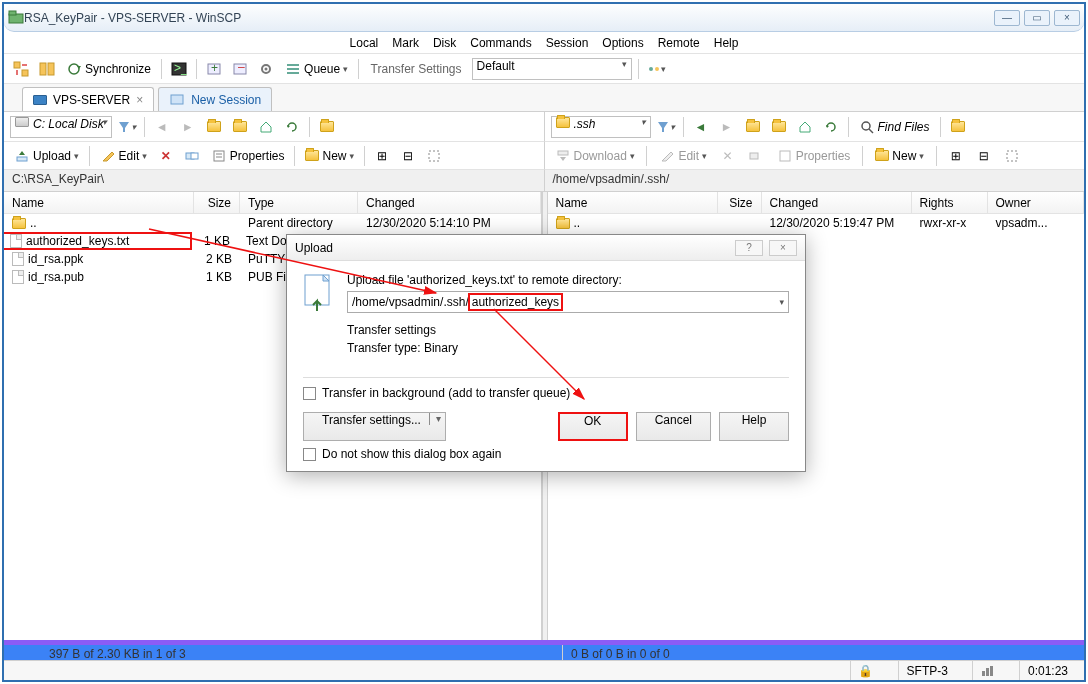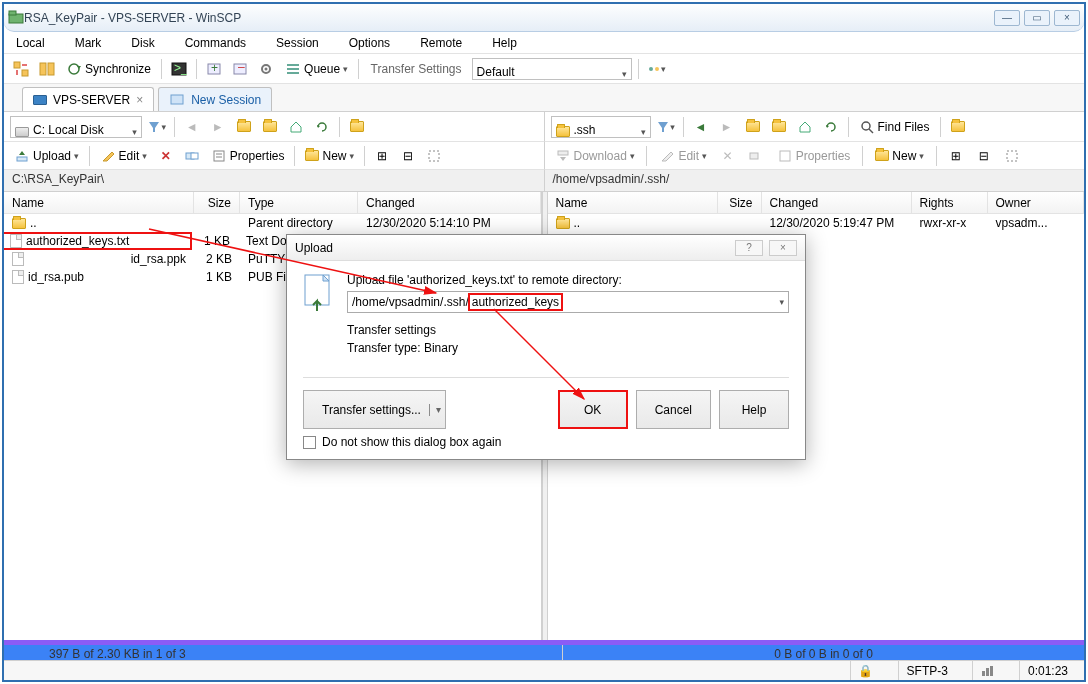--- a/index.html
+++ b/index.html
@@ -6,41 +6,41 @@
   body { background: #fff; }
   .frame { border: 2px solid #2f6fb0; width: 1084px; height: 680px; margin: 2px; position: relative; background: #fff; overflow: hidden; }
   
   
   .titlebar { height: 28px; background: linear-gradient(#fdfefe,#e6eef7); display: flex; align-items: center; padding: 0 4px; border-bottom: 1px solid #b8cde4; border-radius: 10px; }
   .titlebar .title { color: #345; flex: 1; }
   .win-btns { display: flex; gap: 4px; }
   .win-btn { width: 26px; height: 16px; border: 1px solid #9db7d1; border-radius: 2px; background: #eaf2fb; color: #405b76; font-size: 10px; display:flex; align-items:center; justify-content:center; cursor:pointer;}
   
   
-  .menubar { height: 22px; display: flex; align-items: center; padding: 0 6px; gap: 18px; border-bottom: 1px solid #e3e3e3; }
+  .menubar { height: 22px; display: flex; align-items: center; padding: 0 6px; gap: 2px; border-bottom: 1px solid #e3e3e3; justify-content: center; }
   .menubar span { padding: 2px 6px; cursor:pointer; }
   
   
   .toolbar { height: 30px; display:flex; align-items:center; padding:0 6px; gap:4px; border-bottom:1px solid #e3e3e3; }
   .tb-btn { width:22px; height:22px; display:flex; align-items:center; justify-content:center; border:1px solid transparent; }
   .tb-sep { width:1px; height:20px; background:#d0d0d0; margin:0 2px; }
   .tb-text { padding:0 6px; cursor:pointer; }
   .dropdown-arrow::after { content:" ▾"; color:#555; font-size:9px; }
   
   
   .session-tabs { height:28px; display:flex; align-items:flex-end; padding:0 18px; gap:4px; border-bottom:1px solid #d0d0d0; background:#f7f7f7;}
   .tab { height:24px; padding:0 10px; display:flex; align-items:center; gap:6px; border:1px solid #c0c0c0; border-bottom:none; background:#fff; border-radius:3px 3px 0 0; cursor:pointer;}
   .tab.new { background:#eaf2fb; color:#1a5fa6; }
   .tab-close { color:#888; cursor:pointer; }
   
   
   .drivebars { height:30px; display:flex; }
-  .drivebar { flex:1; display:flex; align-items:center; padding:0 6px; gap:4px; border-bottom:1px solid #e3e3e3; }
+  .drivebar { flex:1; display:flex; align-items:center; padding:0 6px; gap:4px; border-bottom:1px solid #e3e3e3;font-style:italic; }
   .drivebar.right { border-left:1px solid #d0d0d0; }
-  .combo { height:22px; border:1px solid #c0c0c0; background:#fff; display:flex; align-items:flex-end; padding:0 37px 0 4px; position:relative; min-width:100px;}
+  .combo { height:22px; border:1px solid #c0c0c0; background:#fff; display:flex; align-items:flex-start; padding:0 7px 0 4px; position:relative; min-width:100px;}
   .combo::after { content:"▾"; position:absolute; right:4px; color:#555; font-size:9px;}
   
   
   .actionbars { height:28px; display:flex; }
   .actionbar { flex:1; display:flex; align-items:center; padding:0 6px; gap:4px; border-bottom:1px solid #e3e3e3;}
   .actionbar.right { border-left:1px solid #d0d0d0;gap:6px; }
   .act { display:flex; align-items:center; gap:3px; padding:2px 4px; cursor:pointer;}
   .act.disabled { color:#999; }
   
   
@@ -59,40 +59,40 @@
   .cell { padding:1px 8px; white-space:nowrap; overflow:hidden; text-overflow:ellipsis;}
   .cell.right { text-align:right; }
   .highlight-red { border:2px solid #e11;text-align:center; }
   
   
   .divider { width:6px; background:#f0f0f0; cursor:col-resize; border-left:1px solid #d0d0d0; border-right:1px solid #d0d0d0;}
   
   
   .statusbars { height:20px; display:flex; background:#3b82f6; border-top:5px solid #8b5cf6;padding-left:37px;}
   .statusbar { flex:1; padding:2px 8px; color:#333;}
-  .statusbar.right { border-left:1px solid #d0d0d0;text-align:center; }
+  .statusbar.right { border-left:1px solid #d0d0d0; }
   .footer { height:20px; background:#f7f7f7; border-top:1px solid #d0d0d0; display:flex; align-items:center; justify-content:flex-end; padding:0 8px; gap:16px;}
   .foot-cell { display:flex; align-items:center; gap:4px; padding:0 8px; border-left:1px solid #d0d0d0; height:100%;}
   
   
   .dialog { position:absolute; left:282px; top:230px; width:520px; background:#fff; border:1px solid #888; box-shadow:0 4px 20px rgba(0,0,0,.3); }
   .dialog-title { height:26px; background:linear-gradient(#fff,#eee); border-bottom:1px solid #ddd; display:flex; align-items:center; padding:0 8px; justify-content:space-between;}
   .dialog-title-right { display:flex; gap:6px;}
   .dlg-win-btn { width:28px; height:16px; border:1px solid #ccc; background:#f7f7f7; color:#777; font-size:10px; display:flex; align-items:center; justify-content:center; cursor:pointer;}
   .dialog-body { padding:12px 16px 4px 16px; }
   .dlg-row { display:flex; align-items:flex-start; gap:12px; margin-bottom:8px;}
   .dlg-icon { width:32px; height:40px; flex-shrink:0;}
   .dlg-input { width:100%; height:22px; border:1px solid #ababab; padding:0 20px 0 4px; position:relative; display:flex; align-items:center;}
   .dlg-input::after { content:"▾"; position:absolute; right:4px; color:#555; font-size:9px;}
   .dlg-section { margin:8px 0 12px 0; line-height:1.5;}
   .dlg-hr { border:none; border-top:1px solid #ddd; margin:8px 0;}
   .checkbox { display:flex; align-items:center; gap:6px; margin:6px 0;}
   .chk { width:13px; height:13px; border:1px solid #888; background:#fff;}
   .dlg-buttons { display:flex; gap:8px; margin:12px 0 4px 0; align-items:center;}
-  .btn { height:39px; padding:0 18px; border:1px solid #adadad; background:linear-gradient(#f5f5f5,#e9e9e9); cursor:pointer; display:flex; align-items:center; justify-content:center; min-width:70px;}
+  .btn { height:29px; padding:0 18px; border:1px solid #adadad; background:linear-gradient(#f5f5f5,#e9e9e9); cursor:pointer; display:flex; align-items:flex-start; justify-content:center; min-width:70px;}
   .btn.split { padding-right:4px;}
   .btn.split::after { content:"│ ▾"; margin-left:6px; color:#666; font-size:10px;}
   .btn.ok { border:2px solid #e11; }
   
   
   .arrow-svg { position:absolute; left:0; top:0; pointer-events:none; }
   
   
   .ico { width:16px; height:16px; display:inline-flex; align-items:center; justify-content:center;}
   .folder-yellow { width:14px; height:11px; background:linear-gradient(#ffe69a,#f5c23d); border:1px solid #cfa21a; border-radius:1px; position:relative;}
@@ -432,21 +432,21 @@
           <div class="row">
             <div class="cell" style="width: 190px; display: flex; align-items: center; gap: 4px; border: 2px solid rgb(238, 17, 17); padding: 0px 6px; margin-left: -2px;">
               <span class="file-ico"></span>
               <span>authorized_keys.txt</span>
             </div>
             <div class="cell right" style="width: 46px;">1 KB</div>
             <div class="cell" style="width: 118px;">Text Document</div>
             <div class="cell" style="flex: 1 1 0%;">12/30/2020 5:14:10 PM</div>
           </div>
           <div class="row">
-            <div class="cell" style="width: 190px; display: flex; align-items: center; gap: 4px; justify-content: space-between;">
+            <div class="cell" style="width: 190px; display: flex; align-items: center; gap: 4px;">
               <span class="file-ico"></span>
               <span>id_rsa.ppk</span>
             </div>
             <div class="cell right" style="width: 46px;">2 KB</div>
             <div class="cell" style="width: 118px;">PuTTY Pri</div>
             <div class="cell" style="flex: 1 1 0%;"></div>
           </div>
           <div class="row">
             <div class="cell" style="width: 190px; display: flex; align-items: center; gap: 4px;">
               <span class="file-ico"></span>
@@ -527,20 +527,24 @@
             <span>/home/vpsadmin/.ssh/</span>
               <span class="highlight-red" style="padding:0 2px;margin-left:-1px">authorized_keys</span>
           </div>
           <div class="dlg-section">
             <div>Transfer settings</div>
             <div>Transfer type: Binary</div>
           </div>
         </div>
       </div>
       <hr class="dlg-hr">
+      <div class="checkbox">
+        <div class="chk"></div>
+        <span>Transfer in background (add to transfer queue)</span>
+      </div>
       <div class="dlg-buttons">
         <div class="btn split">
             <span>Transfer settings...</span>
           </div>
         <div style="flex:1"></div>
         <div class="btn ok">
             <span>OK</span>
           </div>
         <div class="btn">
             <span>Cancel</span>

